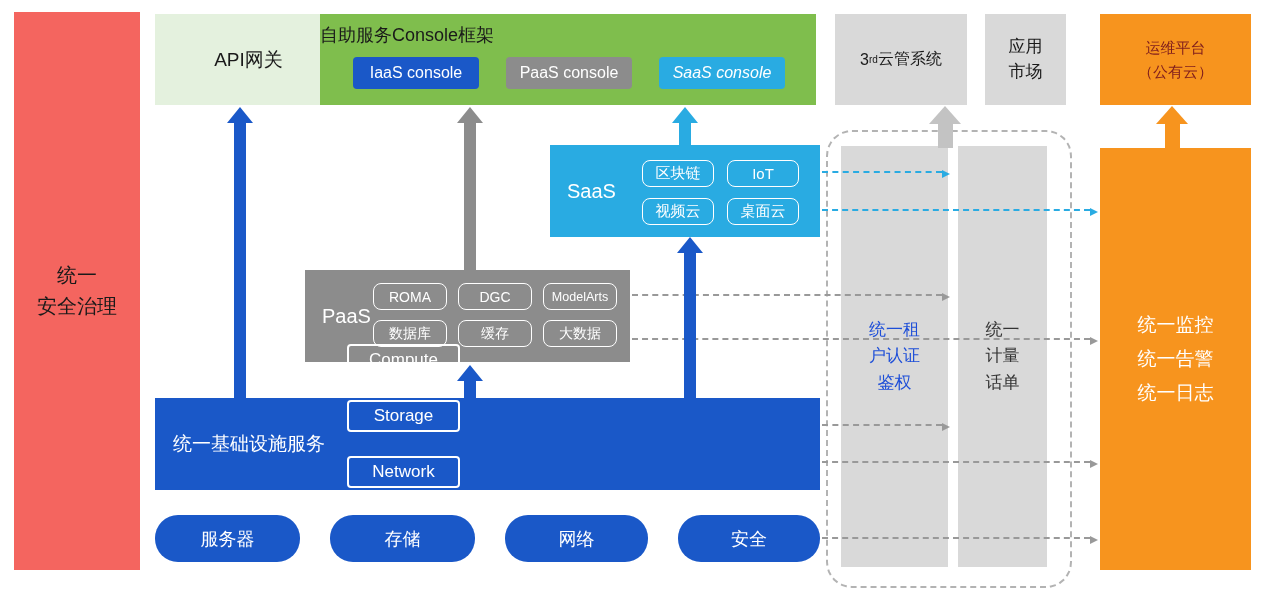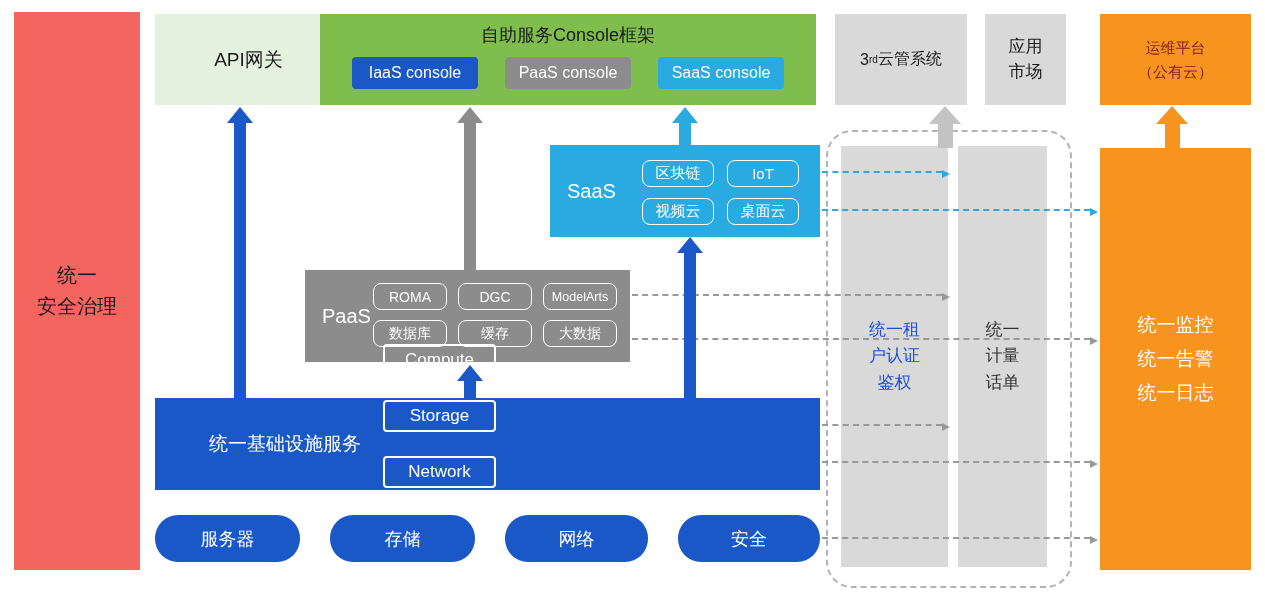--- a/index.html
+++ b/index.html
@@ -5,27 +5,27 @@
   * { margin:0; padding:0; box-sizing:border-box; }
   html,body { background:#fff; font-family:"Liberation Sans","DejaVu Sans",sans-serif; }
   .canvas { position:relative; width:1265px; height:605px; background:#fff; overflow:hidden; }
   .abs { position:absolute; }
   .center { display:flex; align-items:center; justify-content:center; text-align:center; }
   .pre { white-space:pre-line; }
 
   
   .red-bar { left:14px; top:12px; width:126px; height:558px; background:var(--red); color:var(--textDark); font-size:20px; line-height:1.55; z-index:1; }
   .api-box { left:155px; top:14px; width:187px; height:91px; background:var(--paleGreen); color:var(--textDark); font-size:19px; z-index:1; }
-  .console-box { left:320px; top:14px; width:496px; height:91px; background:var(--green); z-index:1; display:flex; flex-direction:column; align-items:center; padding-top:9px; }
+  .console-box { left:320px; top:14px; width:496px; height:91px; background:var(--green); z-index:1; display:flex; flex-direction:column; align-items:flex-start; padding-top:9px; }
   .console-title { color:var(--textDark); font-size:18px; }
-  .console-btn-row { display:flex; gap:27px; margin-top:10px; }
+  .console-btn-row { display:flex; gap:27px; margin-top:10px;padding-left:33px; }
   .cbtn { height:32px; min-width:126px; padding:0 10px; border-radius:4px; color:#fff; font-size:16px; display:flex; align-items:center; justify-content:center; }
   .cbtn.b-iaas { background:var(--blue); }
   .cbtn.b-paas { background:var(--gray); }
-  .cbtn.b-saas { background:var(--cyan); }
+  .cbtn.b-saas { background:var(--cyan);font-style:italic; }
   .third-box { left:835px; top:14px; width:132px; height:91px; background:var(--lightGray); color:var(--textDark); font-size:16px; z-index:1; }
   .third-box sup { font-size:10px; }
   .market-box { left:985px; top:14px; width:81px; height:91px; background:var(--lightGray); color:var(--textDark); font-size:17px; line-height:1.45; z-index:1; }
   .ops-box { left:1100px; top:14px; width:151px; height:91px; background:var(--orange); color:#7f1d1d; font-size:15px; line-height:1.55; z-index:1; }
 
   .dashed-frame { left:826px; top:130px; width:246px; height:458px; border:2px dashed var(--frameBorder); border-radius:26px; z-index:1; }
   .auth-bar { left:841px; top:146px; width:107px; height:421px; background:var(--lightGray); color:#1d4ed8; font-size:17px; line-height:1.55; z-index:2; }
   .meter-bar { left:958px; top:146px; width:89px; height:421px; background:var(--lightGray); color:#333; font-size:17px; line-height:1.55; z-index:2; }
   .monitor-bar { left:1100px; top:148px; width:151px; height:422px; background:var(--orange); color:#fff; font-size:19px; line-height:1.8; z-index:2; }
 
@@ -33,21 +33,21 @@
   .saas-box { left:550px; top:145px; width:270px; height:92px; background:var(--cyan); z-index:2; }
   .paas-box { left:305px; top:270px; width:325px; height:92px; background:var(--gray); z-index:2; }
   .layer-label { position:absolute; left:17px; top:0; height:100%; display:flex; align-items:center; color:#fff; font-size:20px; }
   .saas-grid { position:absolute; left:92px; top:15px; display:grid; grid-template-columns:repeat(2,72px); gap:11px 13px; }
   .paas-grid { position:absolute; left:68px; top:13px; display:grid; grid-template-columns:repeat(3,74px); gap:10px 11px; }
   .svc { height:27px; border:1.5px solid #fff; border-radius:8px; color:#fff; font-size:15px; display:flex; align-items:center; justify-content:center; white-space:nowrap; }
   .paas-grid .svc { font-size:14px; }
   .paas-grid .svc.small { font-size:12.5px; }
 
   .iaas-box { left:155px; top:398px; width:665px; height:92px; background:var(--blue); z-index:2; display:flex; align-items:center; padding:0 18px; }
-  .iaas-label { color:#fff; font-size:19px; white-space:nowrap;margin-left:36px; }
+  .iaas-label { color:#fff; font-size:19px; white-space:nowrap; }
   .iaas-row { display:flex; gap:24px; margin-left:22px;flex-direction:column; }
   .isvc { height:32px; border:2px solid #fff; border-radius:4px; color:#fff; font-size:17px; display:flex; align-items:center; justify-content:center; padding:0 20px; white-space:nowrap; }
 
   .res-box { top:515px; height:47px; background:var(--blue); color:#fff; font-size:18px; z-index:2;border-radius:23px; }
   .res-1 { left:155px; width:145px; }
   .res-2 { left:330px; width:145px; }
   .res-3 { left:505px; width:143px; }
   .res-4 { left:678px; width:142px;text-align:center; }
 
   

